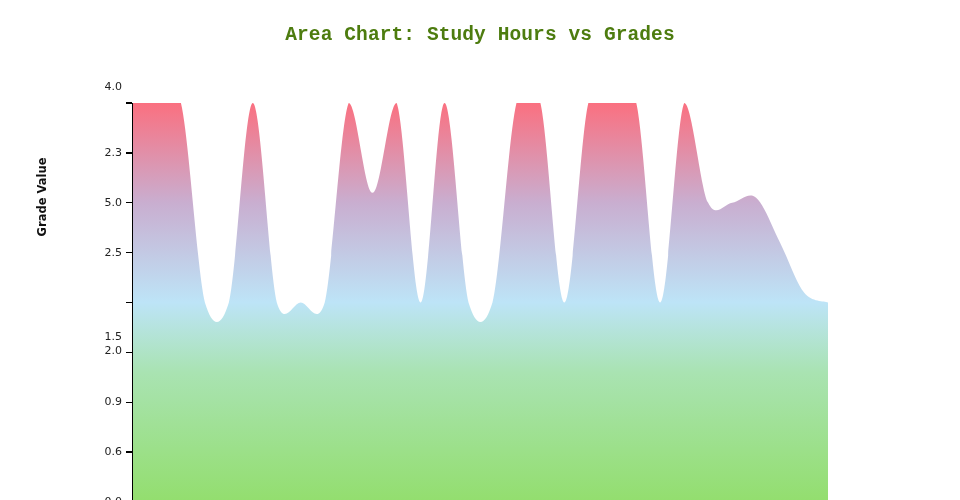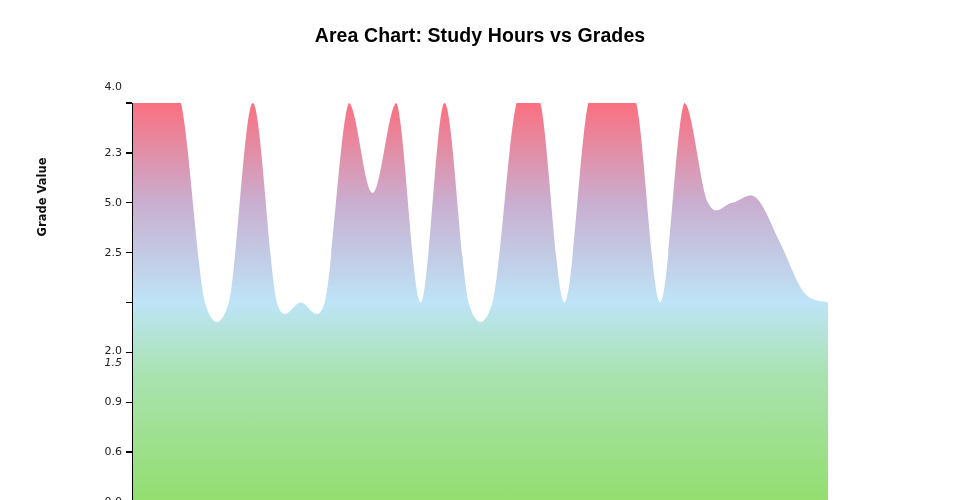--- a/index.html
+++ b/index.html
@@ -6,22 +6,22 @@
   body{
     width:960px;height:500px;background:#ffffff;overflow:hidden;
     font-family:"DejaVu Sans", sans-serif;
     -webkit-font-smoothing:antialiased;
   }
   #figure{position:relative;width:960px;height:500px;background:#fff;}
 
   #chart-title{
     position:absolute;left:0;top:24px;width:960px;
     text-align:center;
-    font-family:Liberation Sans, sans-serif;
-    font-size:19.5px;font-weight:700;color:#000000;
+    font-family:Liberation Mono, monospace;
+    font-size:19.5px;font-weight:700;color:#4d7c0f;
     letter-spacing:.1px;
   }
 
   #ylabel{
     position:absolute;
     left:-38px; top:190px; width:160px;
     transform:rotate(-90deg);
     transform-origin:center center;
     text-align:center;
     font-family:"DejaVu Sans", sans-serif;
@@ -54,21 +54,21 @@
 
   <div id="spine"></div>
 
   <div id="yaxis">
       <div class="ytick-text" style="top: 495px;">0.0</div>
       <div class="ytick-line" style="top: 451.425px;"></div>
       <div class="ytick-text" style="top: 445.125px;">0.6</div>
       <div class="ytick-line" style="top: 401.55px;"></div>
       <div class="ytick-text" style="top: 395.25px;">0.9</div>
       <div class="ytick-line" style="top: 351.675px;"></div>
-      <div class="ytick-text" style="top: 356px; font-style: italic;">1.5</div>
+      <div class="ytick-text" style="top: 330px;">1.5</div>
       <div class="ytick-line" style="top: 301.8px;"></div>
       <div class="ytick-text" style="top: 295.5px; margin-top: 48px;">2.0</div>
       <div class="ytick-line" style="top: 251.925px;"></div>
       <div class="ytick-text" style="top: 245.625px;">2.5</div>
       <div class="ytick-line" style="top: 202.05px;"></div>
       <div class="ytick-text" style="top: 195.75px;">5.0</div>
       <div class="ytick-line" style="top: 152.175px;"></div>
       <div class="ytick-text" style="top: 145.875px;">2.3</div>
       <div class="ytick-line" style="top: 102.3px;"></div>
       <div class="ytick-text" style="top: 80px;">4.0</div>

